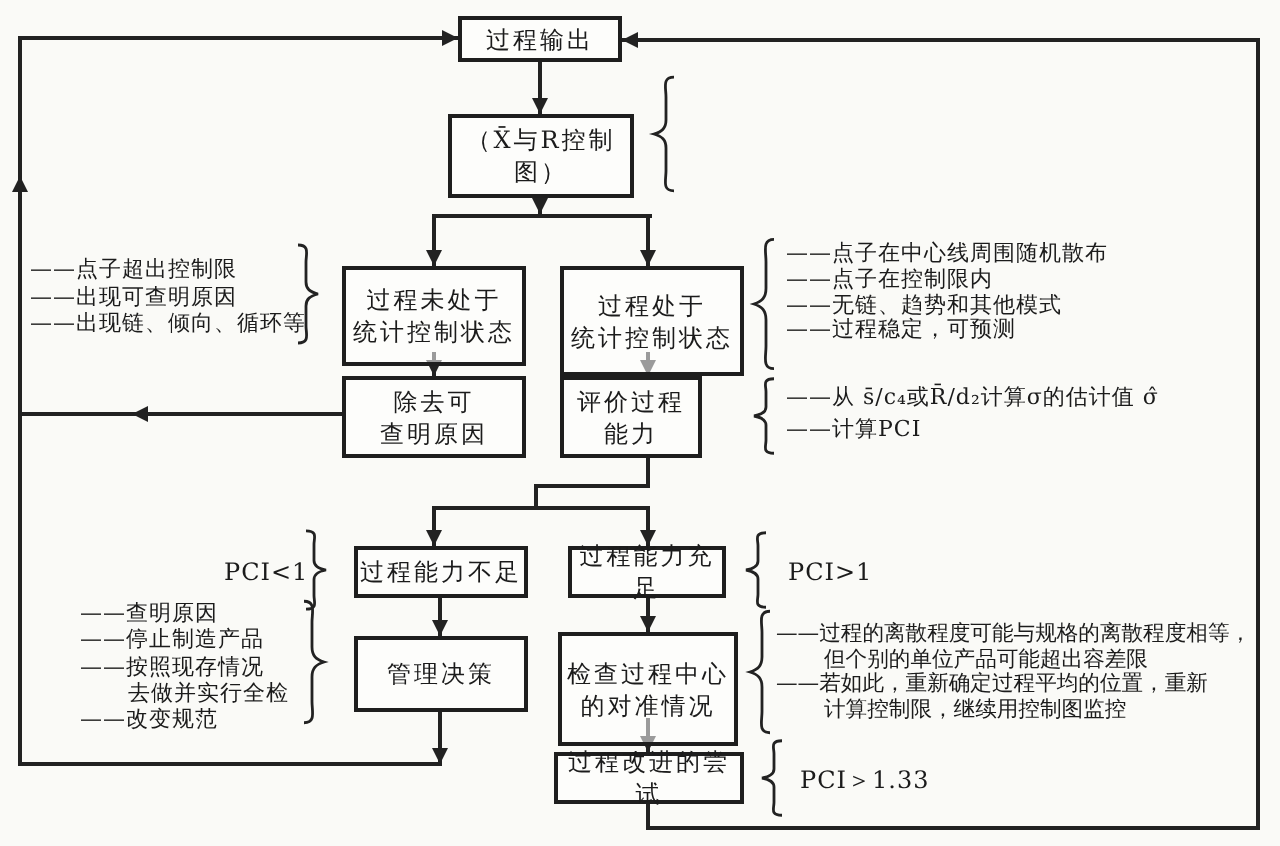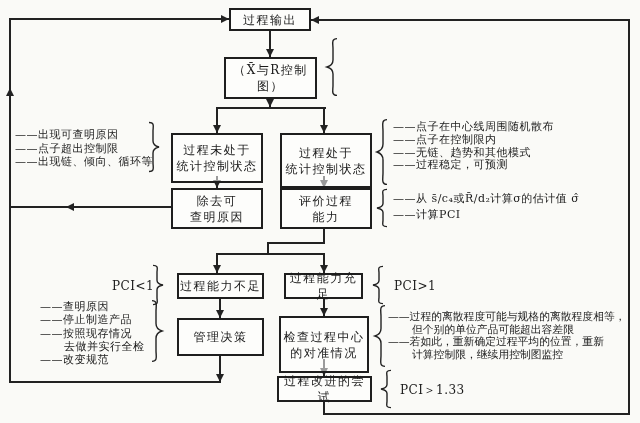--- a/index.html
+++ b/index.html
@@ -102,21 +102,21 @@
   <div class="box" style="left:280px;top:133px;width:92px;height:55px">
     <div>过程处于</div>
     <div>统计控制状态</div>
   </div>
 
   <div class="box" style="left:171px;top:188px;width:92px;height:41px">
     <div>除去可</div>
     <div>查明原因</div>
   </div>
 
-  <div class="box" style="left:280px;top:188px;width:92px;height:41px">
+  <div class="box" style="left:280px;top:188px;width:71px;height:41px">
     <div>评价过程</div>
     <div>能力</div>
   </div>
 
   <div class="box" style="left:177px;top:273px;width:87px;height:26px">
     <div>过程能力不足</div>
   </div>
 
   <div class="box" style="left:284px;top:273px;width:79px;height:26px">
     <div>过程能力充足</div>
@@ -158,22 +158,22 @@
   </svg>
   <svg class="brace" style="left:374px;top:305px" width="12" height="62" viewBox="0 0 12 100" preserveAspectRatio="none">
     <path d="M11 1 C5 1 7 10 7 18 L7 38 C7 45 5 48 1 50 C5 52 7 55 7 62 L7 82 C7 90 5 99 11 99"></path>
   </svg>
   <svg class="brace" style="left:380px;top:370px" width="12" height="38" viewBox="0 0 12 100" preserveAspectRatio="none">
     <path d="M11 1 C5 1 7 10 7 18 L7 38 C7 45 5 48 1 50 C5 52 7 55 7 62 L7 82 C7 90 5 99 11 99"></path>
   </svg>
 
 
   <div class="note" style="left:15px;top:128px;line-height:13.5px">
+    <div>——点子超出控制限</div>
     <div>——出现可查明原因</div>
-    <div>——点子超出控制限</div>
     <div>——出现链、倾向、循环等</div>
   </div>
 
   <div class="note" style="left:393px;top:121px;line-height:12.8px">
     <div>——点子在中心线周围随机散布</div>
     <div>——点子在控制限内</div>
     <div>——无链、趋势和其他模式</div>
     <div>——过程稳定，可预测</div>
   </div>
 

